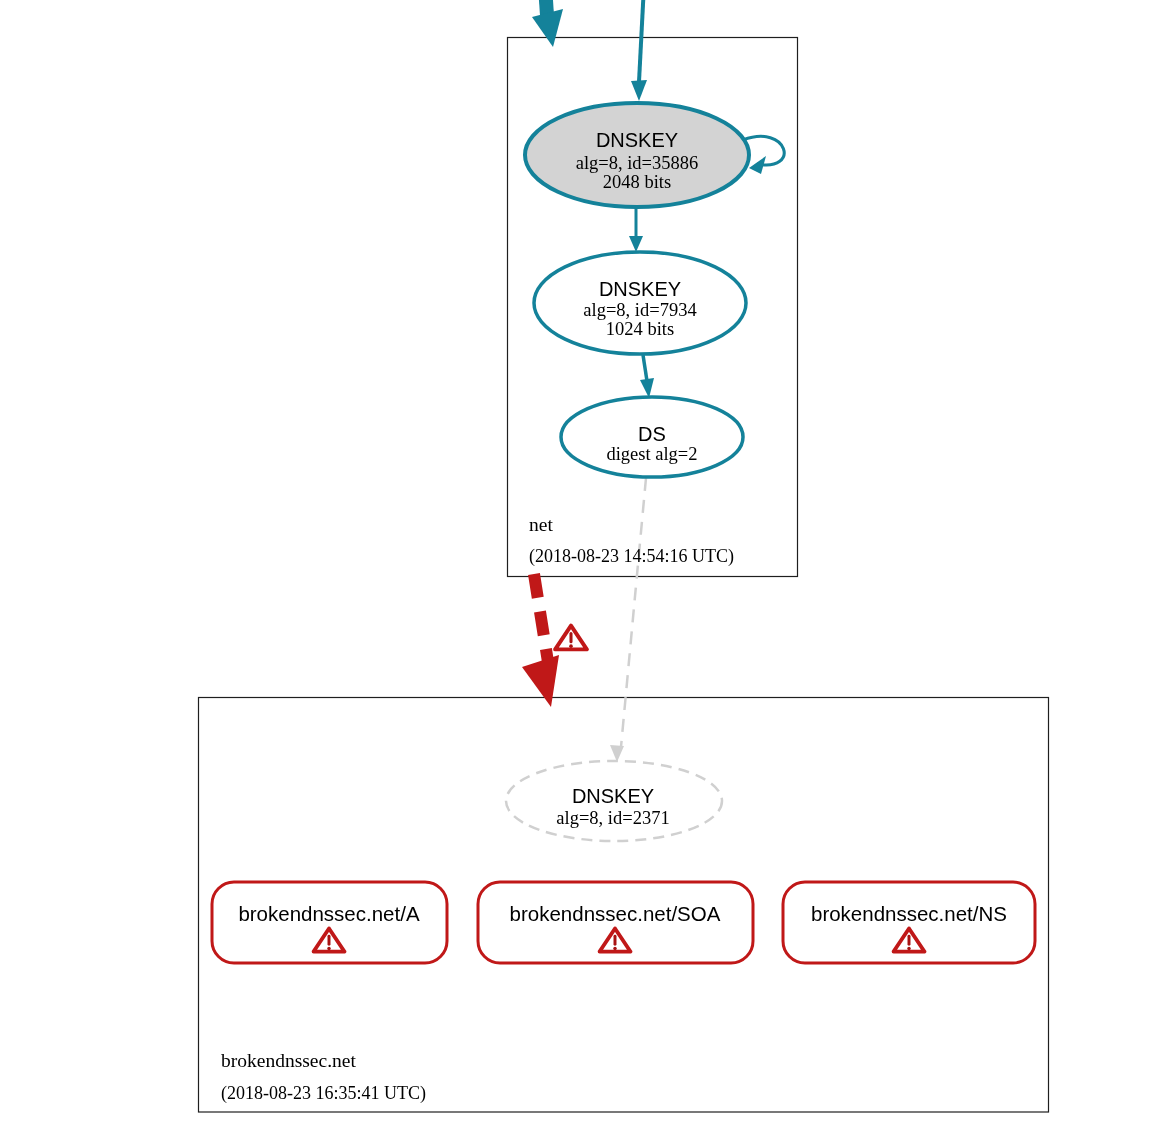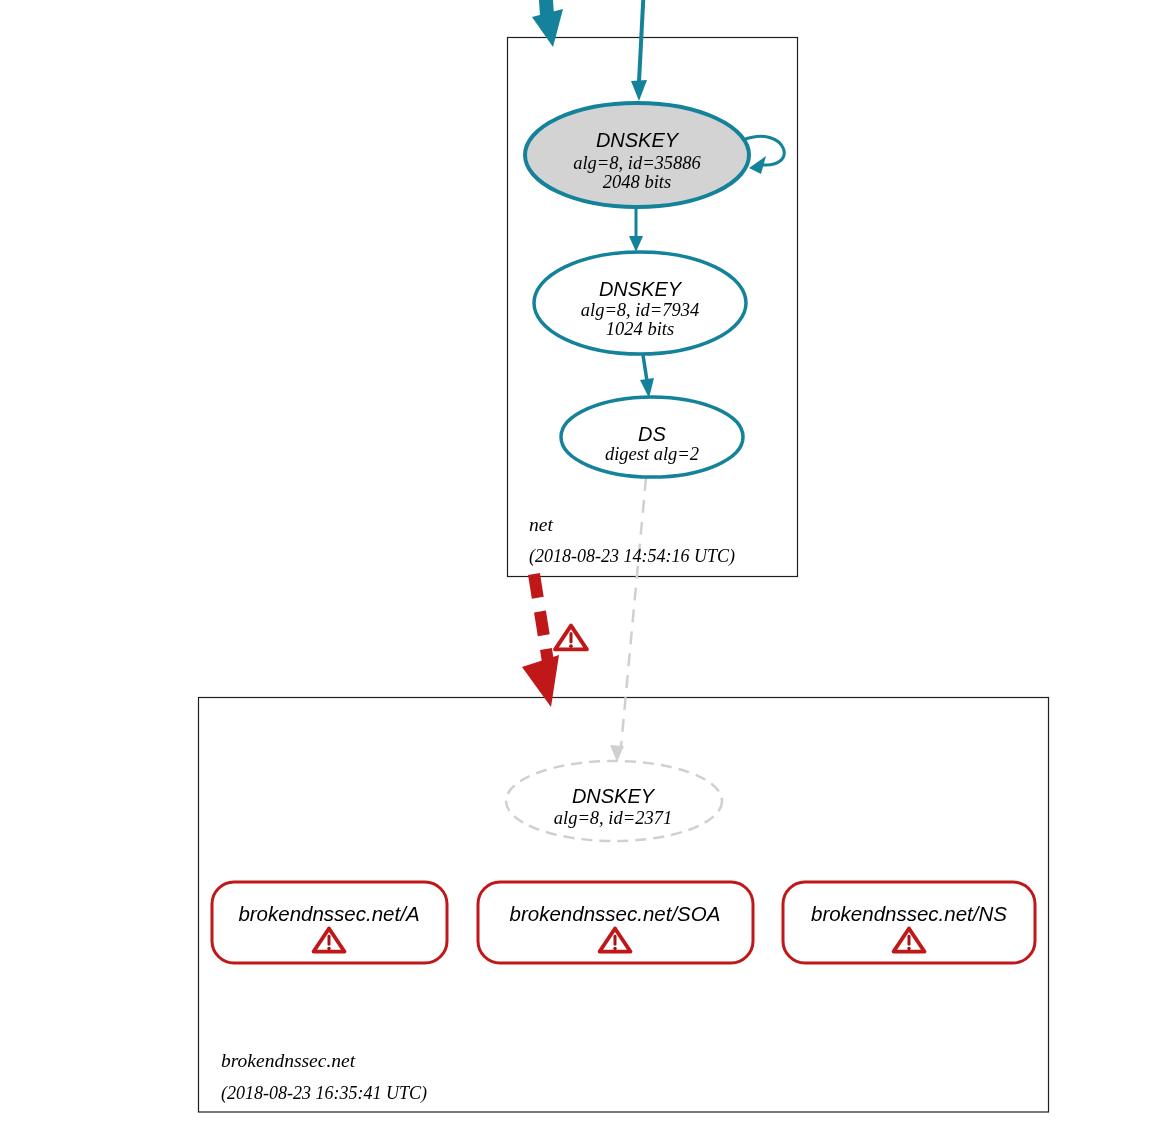--- a/index.html
+++ b/index.html
@@ -8,21 +8,20 @@
     --insecure: #d0d0d0;
     --ksk-fill: #d3d3d3;
   }
   html, body { margin: 0; padding: 0; background: #ffffff; }
   #stage {
     position: relative;
     width: 1154px;
     height: 1134px;
     background: #ffffff;
     overflow: hidden;
-    font-style: italic;
   }
   svg { position: absolute; left: 0; top: 0; }
 
   .zone-box { fill: none; stroke: #1f1f1f; stroke-width: 1.2; }
 
   .node-secure     { fill: #ffffff; stroke: var(--secure); stroke-width: 3.5; }
   .node-secure-ksk { fill: var(--ksk-fill); stroke: var(--secure); stroke-width: 4; }
   .node-insecure   { fill: #ffffff; stroke: var(--insecure); stroke-width: 2.5; stroke-dasharray: 11 7; }
 
   .edge-secure { stroke: var(--secure); fill: none; }

